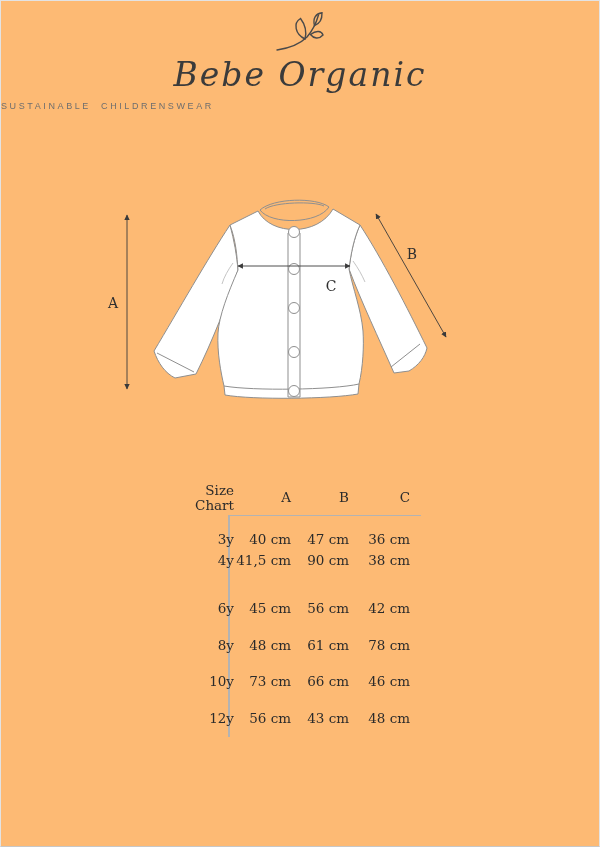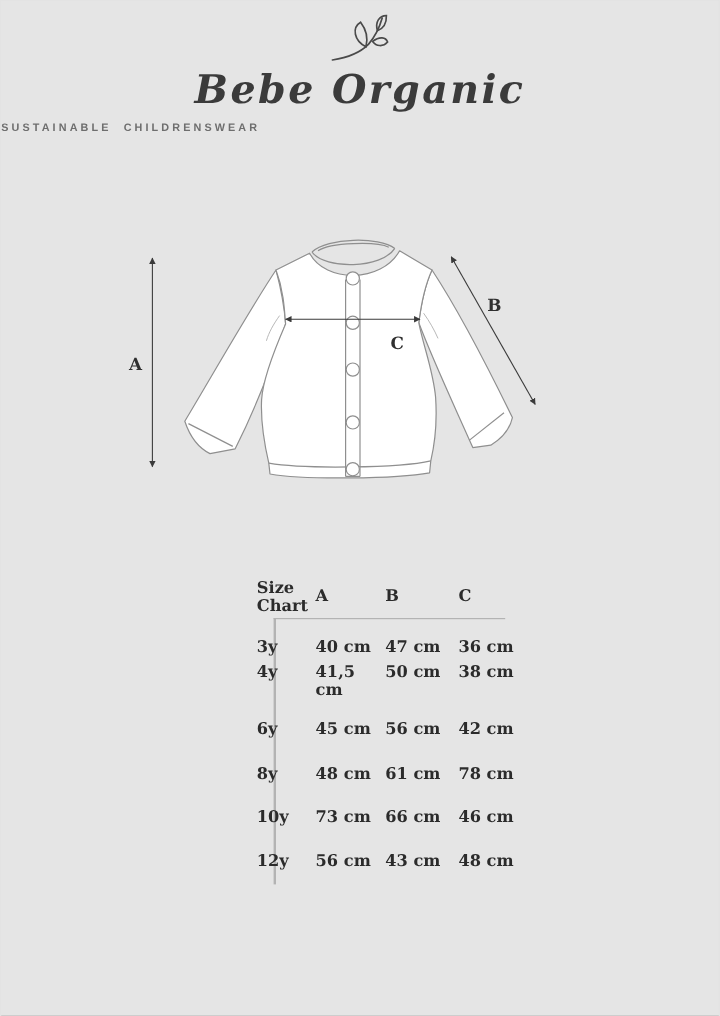--- a/index.html
+++ b/index.html
@@ -1,25 +1,24 @@
 <!DOCTYPE html>
 <html><head>
 <meta charset="utf-8">
 <style>
   html,body { margin:0; padding:0; background:#ffffff; }
   .page {
     position:relative;
     width:598px; height:845px;
-    background:#e5e5e5;
+    background:#fdba74;
     border:1px solid #e3e3e3;
     border-bottom-color:#c7c7c7;
     overflow:hidden;
     font-family:"DejaVu Serif", serif;
     color:#2f2f2f;
-    font-weight:bold;
   }
   
   .sprig { position:absolute; left:274px; top:11px; }
   .brand-name {
     position:absolute; left:0; top:54px; width:100%;
     text-align:center;
     font-family:"DejaVu Serif", serif;
     font-style:italic;
     font-size:33px;
     letter-spacing:2px;
@@ -32,25 +31,24 @@
     font-size:9px;
     letter-spacing:2.6px;
     word-spacing:5px;
     color:#6e6e6e;
   }
   
   .diagram { position:absolute; left:95px; top:192px; }
   
   .chart-cell {
     position:absolute;
-    text-align:left;
+    text-align:right;
     font-size:13.5px;
     line-height:15px;
     color:#2b2b2b;
-    margin-left:32px;
   }
   .c-size  { left:181px; width:52px; }
   .c-a     { left:230px; width:60px; }
   .c-b     { left:288px; width:60px; }
   .c-c     { left:349px; width:60px; }
   .chart-title { top:482px; }
   .chart-head  { top:489px; }
   .vline {
     position:absolute; left:227px; top:514px;
     width:1.5px; height:222px; background:#b3b3b3;
@@ -162,21 +160,21 @@
 
     <div>
       <div class="chart-cell c-size r0">3y</div>
       <div class="chart-cell c-a r0">40 cm</div>
       <div class="chart-cell c-b r0">47 cm</div>
       <div class="chart-cell c-c r0">36 cm</div>
     </div>
     <div>
       <div class="chart-cell c-size r1">4y</div>
       <div class="chart-cell c-a r1">41,5 cm</div>
-      <div class="chart-cell c-b r1">50 cm</div>
+      <div class="chart-cell c-b r1">90 cm</div>
       <div class="chart-cell c-c r1">38 cm</div>
     </div>
     <div>
       <div class="chart-cell c-size r2">6y</div>
       <div class="chart-cell c-a r2">45 cm</div>
       <div class="chart-cell c-b r2">56 cm</div>
       <div class="chart-cell c-c r2">42 cm</div>
     </div>
     <div>
       <div class="chart-cell c-size r3">8y</div>

